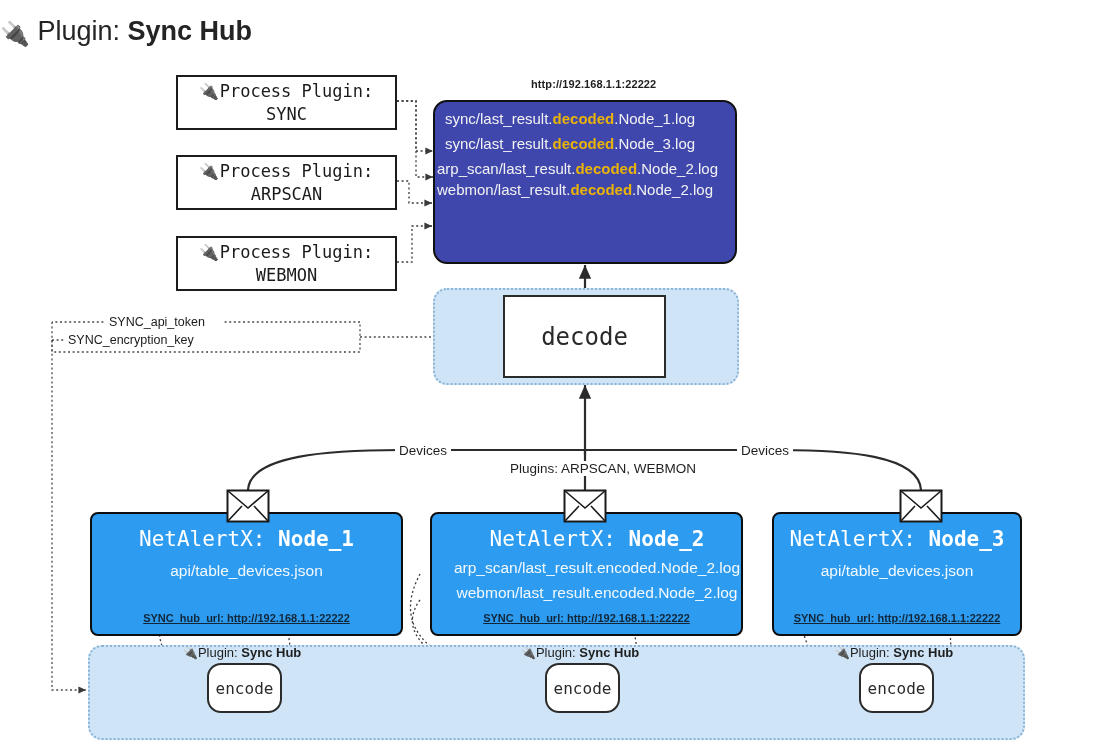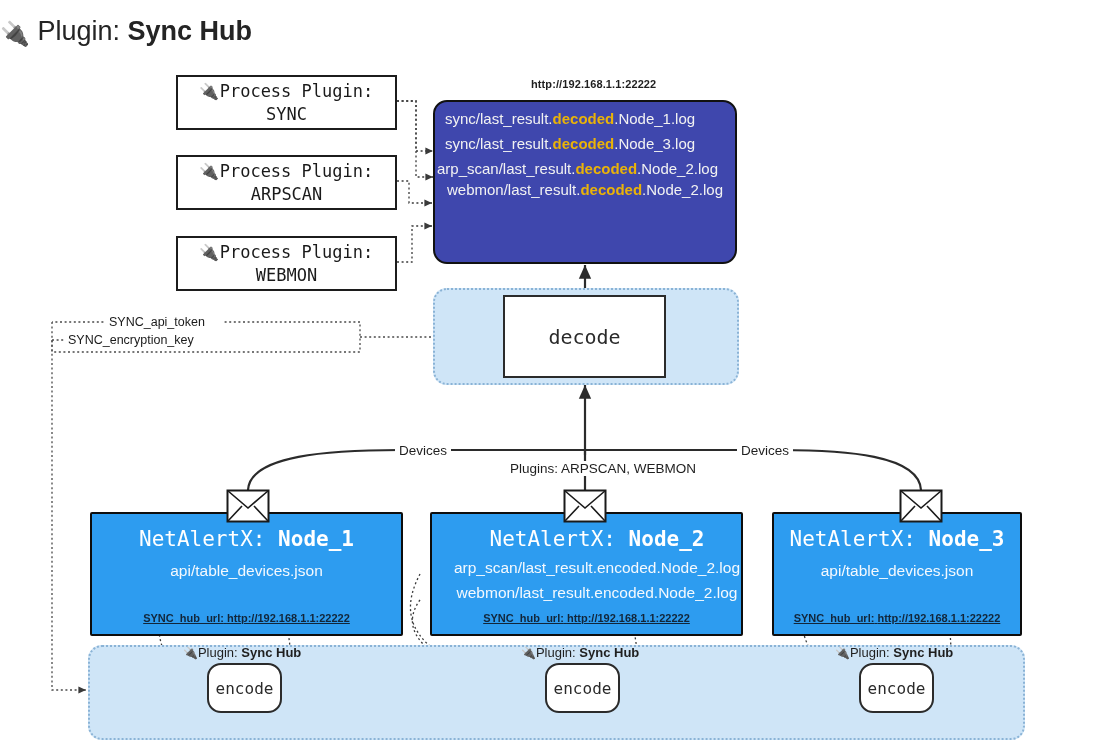--- a/index.html
+++ b/index.html
@@ -31,26 +31,26 @@
             font-family:"DejaVu Sans Mono","Liberation Mono",monospace;white-space:nowrap;}
   .hub .hdr b{font-weight:bold;}
   .hub .logline{color:#f2f2f2;font-size:15px;margin-left:10px;margin-top:8px;white-space:nowrap;}
   .hub .logline b{font-weight:bold;color:#eab308;}
 
   .lbox{position:absolute;background:#cfe5f7;border:2px dotted #8ab3d6;
         border-radius:14px;box-sizing:border-box;}
   .whitebox{position:absolute;background:#fff;border:2px solid #2b2b2b;
             box-sizing:border-box;display:flex;align-items:center;justify-content:center;
             font-family:"DejaVu Sans Mono","Liberation Mono",monospace;color:#2a2a2a;}
-  .decode{font-size:20px;}
+  .decode{font-size:24px;}
   .encode{font-size:16px;border-radius:14px;}
 
   .envelope{position:absolute;z-index:6;}
 
-  .node{position:absolute;background:#2d9cf0;border:2.5px solid #0d0d0d;border-radius:2px;
+  .node{position:absolute;background:#2d9cf0;border:2.5px solid #0d0d0d;border-radius:8px;
         box-sizing:border-box;}
   .node .nhdr{text-align:center;color:#fff;font-size:21px;margin-top:13px;
               font-family:"DejaVu Sans Mono","Liberation Mono",monospace;white-space:nowrap;}
   .node .nhdr b{font-weight:bold;}
   .node .nline{color:#f4f9fe;font-size:15.5px;text-align:center;margin-top:11px;white-space:nowrap;}
   .node .nurl{color:#12263a;font-size:11px;font-weight:bold;text-align:center;white-space:nowrap;
               position:absolute;left:0;right:0;bottom:10px;text-decoration:underline;}
   .plabel{position:absolute;font-size:13px;color:#1f1f1f;white-space:nowrap;}
   .envlabel{position:absolute;font-size:13.5px;color:#1f1f1f;white-space:nowrap;background:#fff;padding:0 4px;}
   .synclabel{position:absolute;font-size:12.5px;color:#1a1a1a;white-space:nowrap;}
@@ -137,21 +137,21 @@
   <div class="hub" style="left:433px;top:100px;width:304px;height:164px;">
     <div class="logline">
       <span>sync/last_result.</span><b>decoded</b><span>.Node_1.log</span>
     </div>
     <div class="logline">
       <span>sync/last_result.</span><b>decoded</b><span>.Node_3.log</span>
     </div>
     <div class="logline" style="margin-left:2px;">
       <span>arp_scan/last_result.</span><b>decoded</b><span>.Node_2.log</span>
     </div>
-    <div class="logline" style="margin-left:12px;margin-top:4px;">
+    <div class="logline" style="margin-left:2px;margin-top:4px;">
       <span>webmon/last_result.</span><b>decoded</b><span>.Node_2.log</span>
     </div>
   </div>
 
   <div class="lbox" style="left:433px;top:288px;width:306px;height:97px;"></div>
   <div class="whitebox decode" style="left:503px;top:295px;width:163px;height:83px;">decode</div>
 
   <div class="synclabel" style="left:105px;top:315px;background:#fff;padding:0 4px;">SYNC_api_token</div>
   <div class="synclabel" style="left:64px;top:333px;background:#fff;padding:0 4px;">SYNC_encryption_key</div>
 

